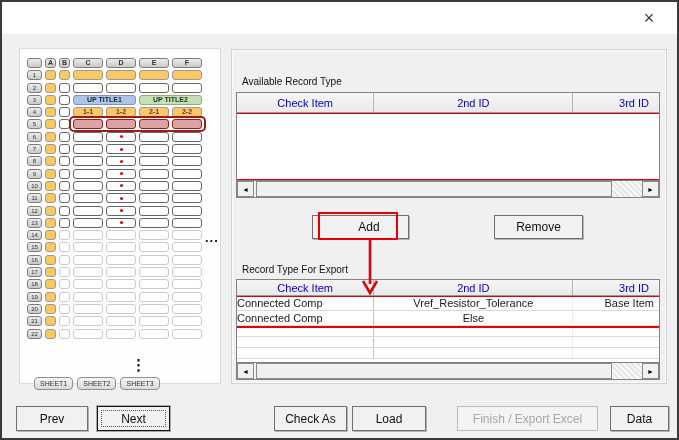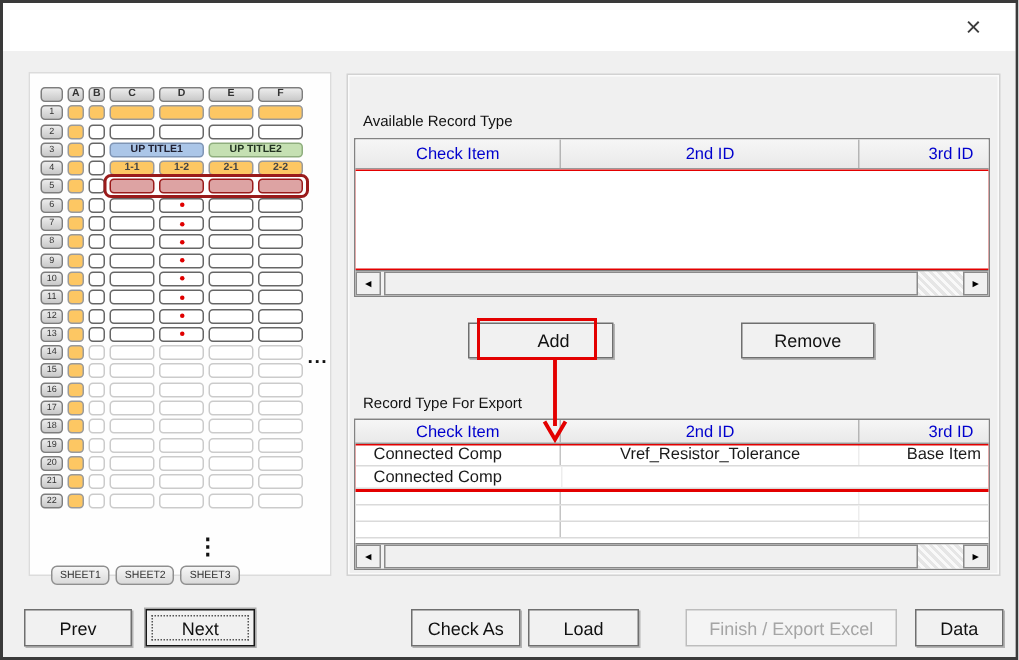--- a/index.html
+++ b/index.html
@@ -43,21 +43,21 @@
   .section-label{position:absolute; font-size:10px; color:#111;}
 
   .wtable{position:absolute; background:#fff; border:1px solid #828282; display:flex; flex-direction:column;}
   .t-head{display:flex; background:linear-gradient(#f6f6f6,#e9e9e9); border-bottom:1px solid #9a9a9a; flex:0 0 auto;}
   .t-hcell{font-size:11px; color:var(--hblue); display:flex; align-items:center; justify-content:center; border-left:1px solid #b5b5b5;}
   .t-hcell:first-child{border-left:none;}
   .t-hcell.right{justify-content:flex-end; padding-right:10px;}
   .t-body{position:relative; flex:1 1 auto; background:#fff; overflow:hidden;}
   .t-row{display:flex; border-bottom:1px solid #dadada;}
   .t-cell{font-size:11px; display:flex; align-items:center; overflow:hidden; white-space:nowrap;}
-  .t-cell.left{justify-content:flex-start; padding-left:12px;}
+  .t-cell.left{justify-content:flex-start; padding-left:0;}
   .t-cell.center{justify-content:center;}
   .t-cell.right{justify-content:flex-end; padding-right:5px;}
   .t-cell.cdiv1{border-left:1px solid #c4c4c4;}
   .t-cell.cdiv2{border-left:1px solid #ededed;}
   .hscroll{flex:0 0 17px; border-top:1px solid #828282; background:#f2f2f2; display:flex; align-items:stretch;}
   .sb-btn{width:17px; border:1px solid #8a8a8a; background:#f0f0f0; display:flex; align-items:center; justify-content:center; font-size:7px; color:#000; cursor:pointer;}
   .sb-thumb{flex:1 1 auto; border:1px solid #8a8a8a; background:#f0f0f0; margin-left:2px; cursor:pointer;}
   .sb-track{width:30px; background:repeating-linear-gradient(45deg,#e6e6e6 0 2px,#f9f9f9 2px 4px); cursor:pointer;}
   .redbox{position:absolute; border:2px solid var(--red); pointer-events:none; z-index:5;}
 
@@ -376,20 +376,21 @@
             <div class="t-hcell right" style="width: 87px;">3rd ID</div>
           </div>
           <div class="t-body">
             <div class="t-row" style="height: 15px;">
               <div class="t-cell left" style="width: 137px;">Connected Comp</div>
               <div class="t-cell center cdiv1" style="width: 200px;">Vref_Resistor_Tolerance</div>
               <div class="t-cell right cdiv2" style="width: 87px;">Base Item</div>
             </div>
             <div class="t-row" style="height: 15px;">
               <div class="t-cell left" style="width: 137px;">Connected Comp</div>
+              <div class="t-cell center cdiv1" style="width: 200px;">Else</div>
               <div class="t-cell right cdiv2" style="width: 87px;"></div>
             </div>
             <div class="t-row" style="height: 11px;">
               <div class="t-cell" style="width: 137px;"></div>
               <div class="t-cell cdiv1" style="width: 200px;"></div>
               <div class="t-cell cdiv2" style="width: 87px;"></div>
             </div>
             <div class="t-row" style="height: 11px;">
               <div class="t-cell" style="width: 137px;"></div>
               <div class="t-cell cdiv1" style="width: 200px;"></div>

